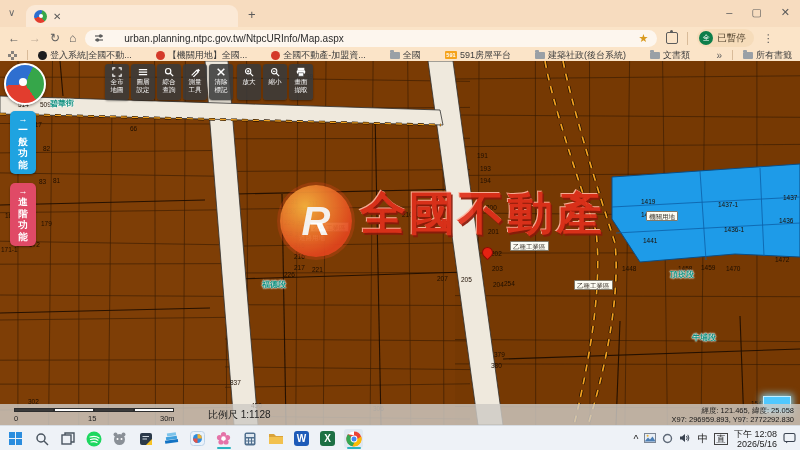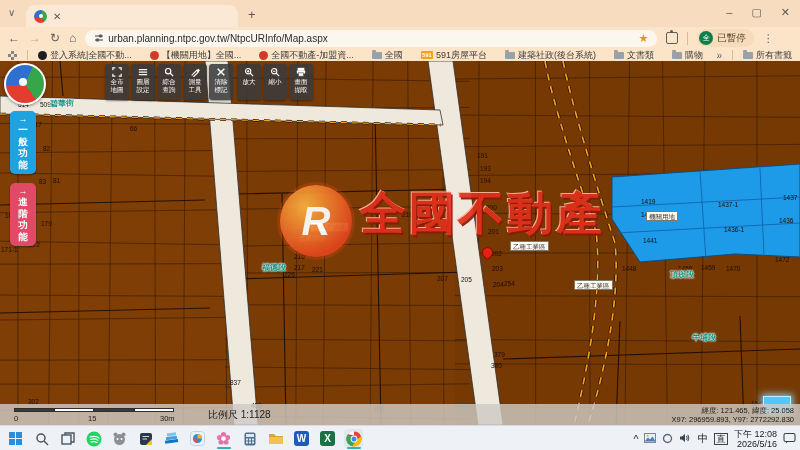--- a/index.html
+++ b/index.html
@@ -16,21 +16,21 @@
   .favicon::after{content:"";position:absolute;left:4.5px;top:4.5px;width:4px;height:4px;border-radius:50%;background:#fff;}
   .tab-title{font-size:10px;color:#3e3e3e;flex:1;white-space:nowrap;overflow:hidden;}
   .tab-close{color:#5a5a5a;font-size:10px;}
   .newtab{position:absolute;left:248px;top:8px;color:#5a5a5a;font-size:13px;line-height:13px;}
   .win-controls{position:absolute;right:10px;top:6px;display:flex;gap:19px;color:#5a5a5a;font-size:11px;}
   .toolbar{position:absolute;left:0;top:27px;width:800px;height:22px;background:#fbe4c8;
        display:flex;align-items:center;padding:0 8px;box-sizing:border-box;gap:9px;}
   .nav-ic{color:#5c5c5c;font-size:12px;line-height:12px;}
   .nav-ic.disabled{color:#bdab97;}
   .omnibox{height:17px;flex:1;max-width:572px;background:#fdf6ee;border-radius:9px;display:flex;
-       align-items:center;gap:4px;padding:0 9px;box-sizing:border-box;}
+       align-items:center;gap:20px;padding:0 9px;box-sizing:border-box;}
   .siteinfo svg{display:block}
   .url{font-size:10px;color:#2b2b2b;white-space:nowrap;}
   .star{color:#d99a1f;font-size:11px;margin-left:auto;}
   .ext-ic{width:10px;height:10px;border:1.3px solid #5c5c5c;border-radius:2px;position:relative;}
   .ext-ic::after{content:"";position:absolute;left:2.5px;top:-3px;width:3px;height:3px;border-radius:50%;background:#5c5c5c;}
   .tb-sep{width:1px;height:13px;background:#d9bb99;}
   .profile-chip{background:#f6dcba;border-radius:10px;height:18px;display:flex;align-items:center;gap:4px;
        padding:0 8px 0 2px;}
   .avatar{width:14px;height:14px;border-radius:50%;background:#0e7e4a;color:#fff;font-size:7px;
        display:flex;align-items:center;justify-content:center;}
@@ -150,21 +150,21 @@
   <div class="profile-chip">
     <span class="avatar">全</span>
     <span class="chip-label">已暫停</span>
   </div>
   <span class="kebab">⋮</span>
 </div>
 
 <div class="bmbar">
   <span class="apps-grid"></span>
   <span class="bm-sep"></span>
-  <span id="bm-items" style="display:flex;gap:18px;align-items:center;overflow:hidden;">
+  <span id="bm-items" style="display:flex;gap:24px;align-items:center;overflow:hidden;">
       <span class="bm-item">
         <span class="bm-ic dot-black"></span>
         <span class="bm-label">登入系統|全國不動...</span>
       </span>
       <span class="bm-item">
         <span class="bm-ic dot-red"></span>
         <span class="bm-label">【機關用地】全國...</span>
       </span>
       <span class="bm-item">
         <span class="bm-ic dot-red"></span>
@@ -305,21 +305,21 @@
       <span class="plabel" style="left: 726px; top: 204px;">1470</span>
       <span class="plabel" style="left: 775px; top: 195px;">1472</span>
       <span class="plabel" style="left: 751px; top: 339px;">1543</span>
       <span class="plabel" style="left: 773px; top: 338px;">1545</span>
       <span class="zpill" style="left: 310px; top: 161px;">乙種工業區</span>
       <span class="zpill" style="left: 510px; top: 180px;">乙種工業區</span>
       <span class="zpill" style="left: 574px; top: 219px;">乙種工業區</span>
       <span class="zpill" style="left: 646px; top: 150px;">機關用地</span>
       <span class="slabel" style="left: 50px; top: 37px; transform: rotate(-3deg);">碧華街</span>
       <span class="slabel road-label" style="left: 299px; top: 173px;">道路用地</span>
-      <span class="slabel" style="left: 262px; top: 201px;">福德段</span>
+      <span class="slabel" style="left: 262px; top: 218px;">福德段</span>
       <span class="slabel" style="left: 670px; top: 208px;">頂崁段</span>
       <span class="slabel" style="left: 692px; top: 271px;">牛埔段</span>
     </div>
 
   <div class="wm">
     <div class="wm-logo">R</div>
     <div class="wm-text">全國不動產</div>
   </div>
 
   <div class="pin"></div>

